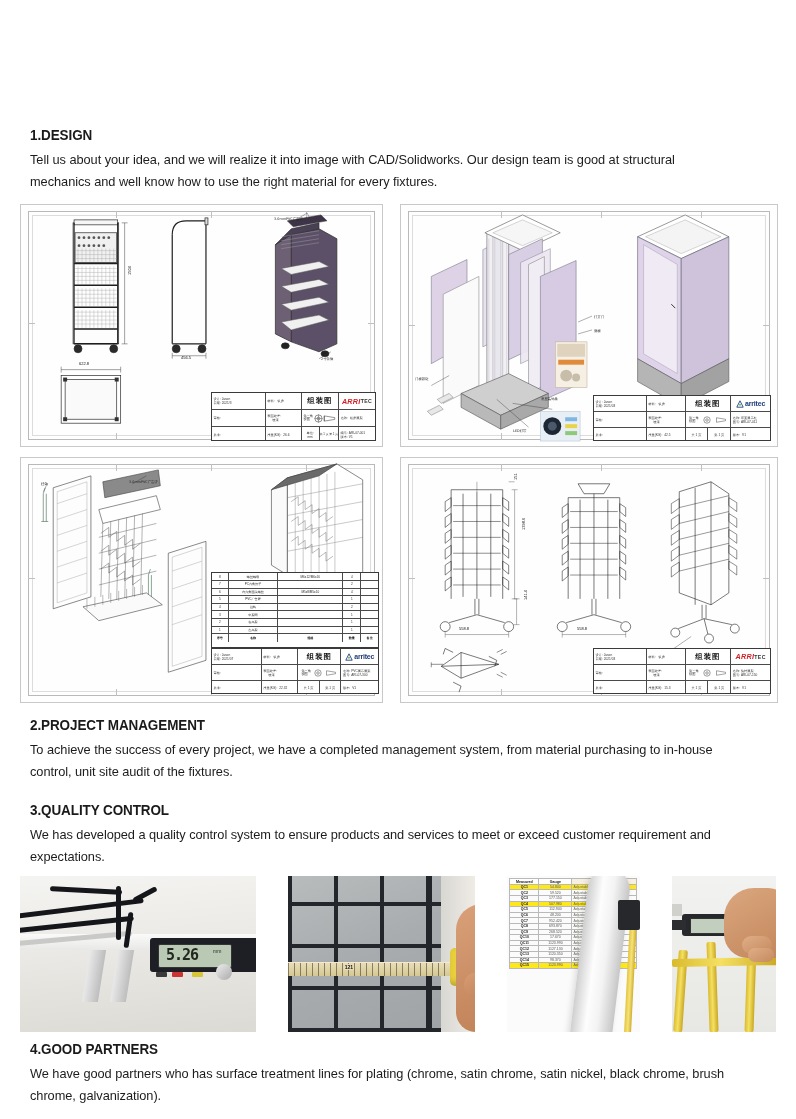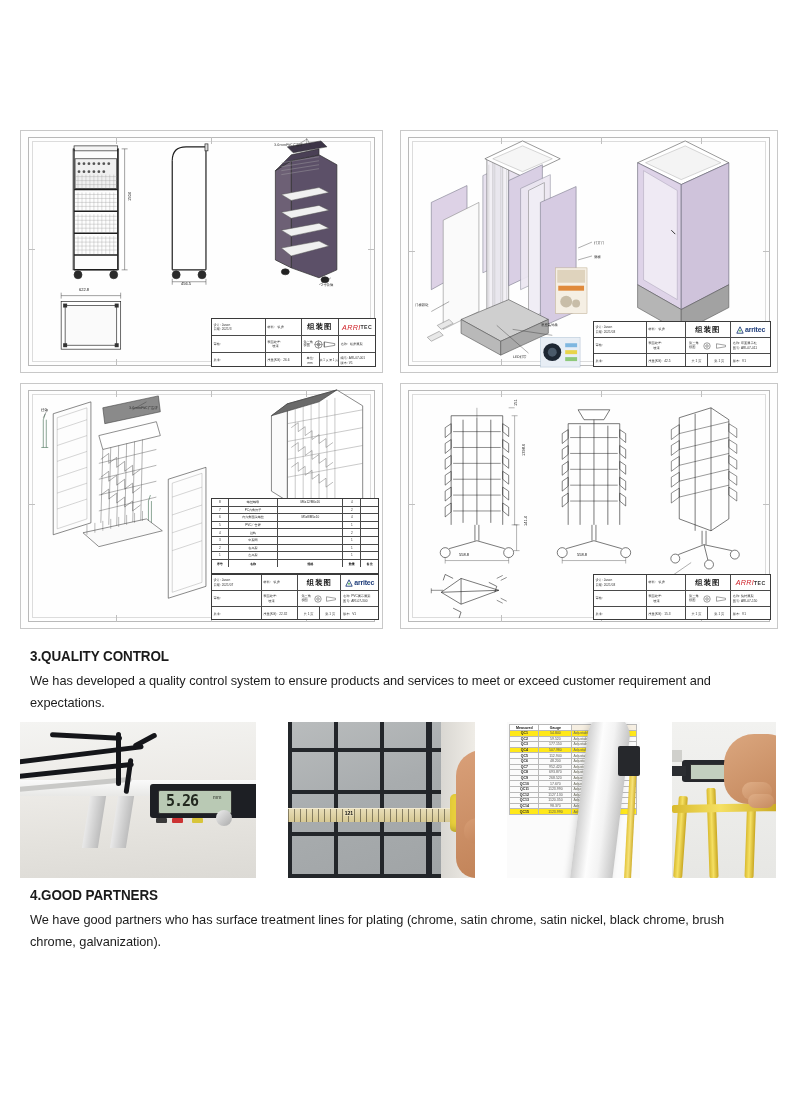--- a/index.html
+++ b/index.html
@@ -59,21 +59,21 @@
   
   .tblock{position:absolute;border:1px solid #3a3a3a;background:#fff;box-sizing:border-box;
           font-size:3.1px;color:#2b2b2b;overflow:hidden;}
   .tb-row{display:flex;border-bottom:1px solid #4a4a4a;box-sizing:border-box;}
   .tb-row:last-child{border-bottom:none;}
   .tb-c{border-right:1px solid #4a4a4a;box-sizing:border-box;padding:1px 1.5px;overflow:hidden;
         white-space:nowrap;display:flex;align-items:center;}
   .tb-c:last-child{border-right:none;}
   .tb-zh{font-size:7.4px;font-weight:700;letter-spacing:1px;color:#111;
          font-family:"DejaVu Sans",sans-serif;}
-  .logo-arri{font-size:7.2px;font-weight:400;font-style:italic;color:#cf2027;letter-spacing:.3px;}
+  .logo-arri{font-size:7.2px;font-weight:700;font-style:italic;color:#cf2027;letter-spacing:.3px;}
   .logo-tec{font-size:5.2px;font-weight:700;color:#333;letter-spacing:.4px;}
   .logo-arritec{font-size:7px;font-weight:800;color:#1f3d7a;letter-spacing:-.2px;}
   .tiny{font-size:3.2px;color:#333;white-space:nowrap;line-height:1.35;}
   .lbl{position:absolute;font-size:3.4px;color:#222;white-space:nowrap;
        font-family:"DejaVu Sans",sans-serif;}
   .dim{position:absolute;font-size:4px;color:#111;white-space:nowrap;}
 
   
   .bom{position:absolute;border:1px solid #3a3a3a;box-sizing:border-box;background:#fff;}
   .bom-r{display:flex;border-bottom:1px solid #4a4a4a;box-sizing:border-box;height:7.6px;}
@@ -153,20 +153,24 @@
   .fing{position:absolute;background:linear-gradient(150deg,#dfae87,#c68a5f);border-radius:12px;}
 </style>
 </head>
 <body>
 
 <div class="page">
 
 
   <div class="content">
 
+    <div class="s1">
+      <div class="sec-title">1.DESIGN</div>
+      <div class="sec-body">Tell us about your idea, and we will realize it into image with CAD/Solidworks. Our design team is good at structural mechanics and well know how to use the right material for every fixtures.</div>
+    </div>
 
     <div class="cad-grid">
 
       <div class="cad h1">
         <div class="cad-inner"></div>
         <div class="tick" style="left:95px;top:6px;width:1px;height:7px;"></div>
         <div class="tick" style="left:190px;top:6px;width:1px;height:7px;"></div>
         <div class="tick" style="left:285px;top:6px;width:1px;height:7px;"></div>
         <div class="tick" style="left:95px;bottom:6px;width:1px;height:7px;"></div>
         <div class="tick" style="left:190px;bottom:6px;width:1px;height:7px;"></div>
@@ -859,20 +863,24 @@
             <div class="tb-c" style="width:22%;">
               <span class="tiny">版本: </span>
                 <span class="tiny" style="margin-left:2px;">V1</span>
             </div>
           </div>
         </div>
       </div>
 
     </div>
 
+    <div class="s2">
+      <div class="sec-title">2.PROJECT MANAGEMENT</div>
+      <div class="sec-body">To achieve the success of every project, we have a completed management system, from material purchasing to in-house control, unit site audit of the fixtures.</div>
+    </div>
 
     <div class="s3">
       <div class="sec-title">3.QUALITY CONTROL</div>
       <div class="sec-body">We has developed a quality control system to ensure products and services to meet or exceed customer requirement and expectations.</div>
     </div>
 
     <div class="photos">
 
       <div class="ph ph1">
         <div class="p1bg"></div>

